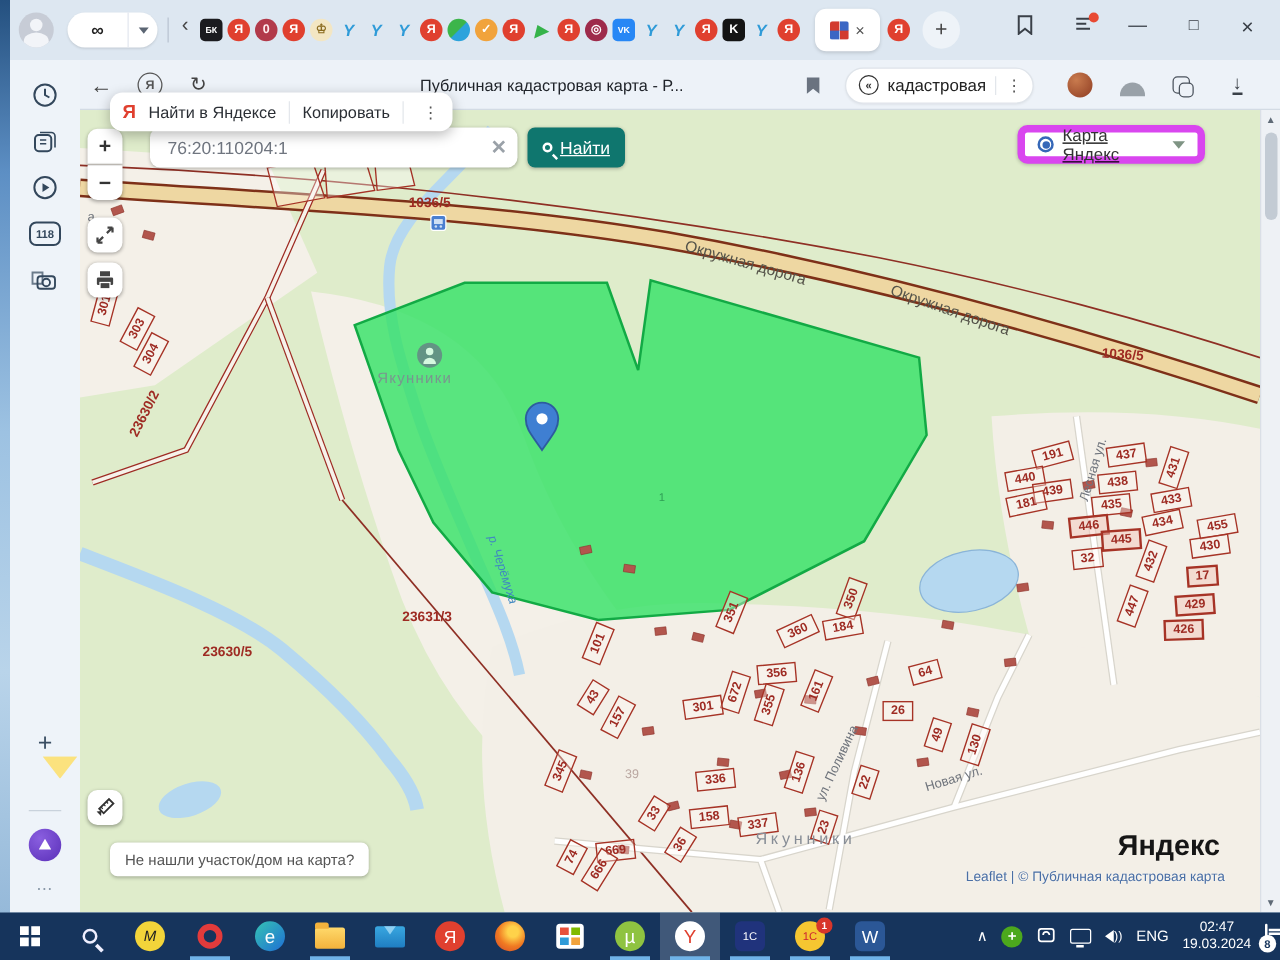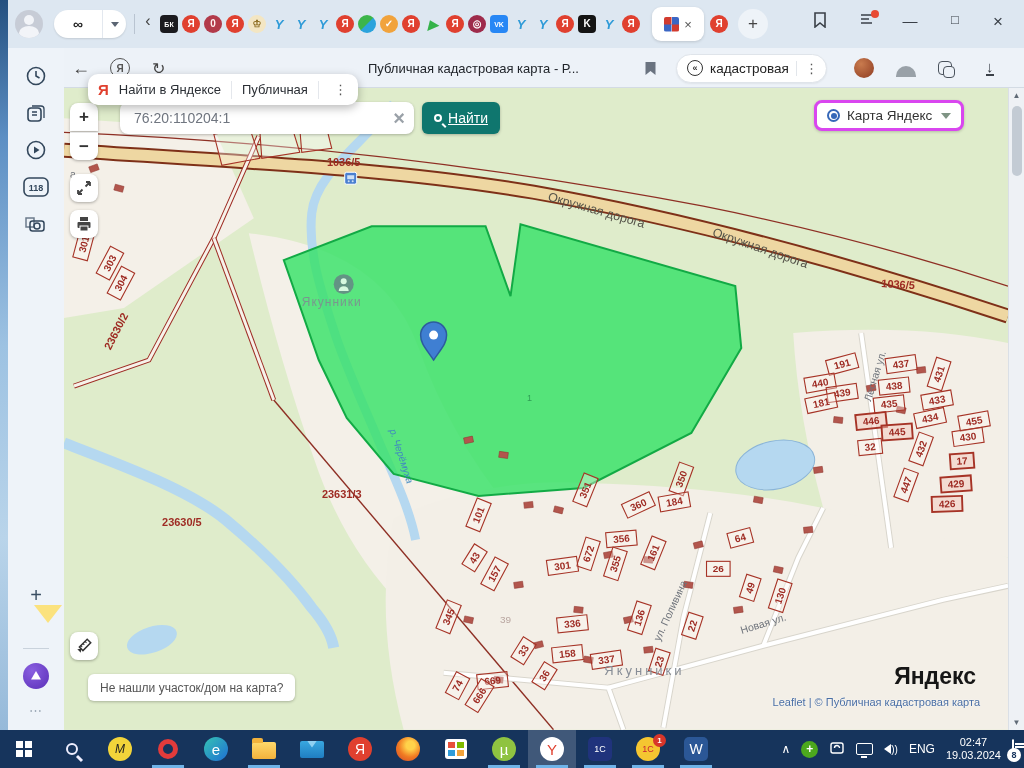--- a/index.html
+++ b/index.html
@@ -36,21 +36,21 @@
   .win-ctrl{position:absolute;top:12px;color:#3a4048;font-size:15px;width:24px;text-align:center;}
   .menu-dot{position:absolute;left:863px;top:10px;width:8px;height:8px;border-radius:50%;background:#e84a33;}
   
   #toolbar{position:absolute;left:56px;top:48px;width:960px;height:40px;background:#edf2f8;border-bottom:1px solid #d3dbe4;}
   .tb{position:absolute;top:0;height:40px;display:flex;align-items:center;}
   .ya-ring{width:20px;height:20px;border-radius:50%;border:1.6px solid #555;display:flex;align-items:center;justify-content:center;font-size:10px;font-weight:bold;color:#555;}
   .url-pill{background:#dbe2eb;border-radius:13px;height:26px;display:flex;align-items:center;gap:6px;padding:0 12px;}
   .lock{width:8px;height:7px;background:#6a7380;border-radius:1px;position:relative;margin-top:3px;}
   .lock:before{content:"";position:absolute;left:1px;top:-5px;width:6px;height:6px;border:1.5px solid #6a7380;border-bottom:none;border-radius:4px 4px 0 0;}
   .url-text{font-size:12.5px;color:#3c434c;}
-  .title-text{font-size:13px;color:#20242a;white-space:nowrap;overflow:hidden;text-overflow:ellipsis;max-width:282px;margin-left:32px;}
+  .title-text{font-size:13px;color:#20242a;white-space:nowrap;overflow:hidden;text-overflow:ellipsis;max-width:282px;}
   .flagicon svg{display:block;}
   .retell-pill{border:1px solid #dfe4ea;background:#fff;border-radius:15px;height:29px;display:flex;align-items:center;padding:0 8px 0 10px;gap:7px;box-shadow:0 1px 2px rgba(0,0,0,.06);}
   .quote-ic{width:16px;height:16px;border:1.5px solid #333;border-radius:50%;font-size:9px;font-weight:bold;color:#333;display:flex;align-items:center;justify-content:center;}
   .retell-pill .lbl{font-size:13.5px;color:#222;}
   .retell-pill .dots{border-left:1px solid #e2e6eb;padding-left:8px;font-size:13px;color:#555;}
   .ext1{width:20px;height:20px;border-radius:50%;background:radial-gradient(circle at 35% 30%,#c97b4e,#8e3c22);}
   .ext2{width:20px;height:11px;border-radius:10px 10px 0 0;background:#99a1a8;margin-top:6px;}
   .ext3{width:14px;height:14px;border:1.7px solid #4a525c;border-radius:4px;position:relative;}
   .ext3:before{content:"";position:absolute;left:4px;top:4px;width:10px;height:10px;border:1.7px solid #4a525c;border-radius:4px;background:#edf2f8;}
   .dl{font-size:15px;color:#3a4048;border-bottom:2px solid #3a4048;line-height:14px;}
@@ -73,21 +73,21 @@
   #zoom-out{left:6px;top:44px;border-radius:0 0 8px 8px;border-top:1px solid #e7e7e7;}
   #expand-btn{left:6px;top:86px;}
   #print-btn{left:6px;top:122px;}
   #measure-btn{left:6px;top:544px;}
   #searchbox{position:absolute;left:56px;top:14px;width:294px;height:32px;background:#fff;border-radius:8px;box-shadow:0 1px 3px rgba(0,0,0,.25);display:flex;align-items:center;}
   #searchbox input{flex:1;border:none;outline:none;background:transparent;font-size:14px;color:#707680;padding:0 6px 0 14px;font-family:"Liberation Sans",sans-serif;}
   .clear-x{width:30px;text-align:center;font-size:20px;font-weight:bold;color:#9aa1a8;}
   #find-btn{position:absolute;left:358px;top:14px;width:78px;height:32px;background:#0f766e;border-radius:6px;color:#fff;font-size:14px;display:flex;align-items:center;justify-content:center;gap:6px;box-shadow:0 1px 3px rgba(0,0,0,.25);text-decoration:underline;}
   .mag{width:8px;height:8px;border:2px solid #fff;border-radius:50%;position:relative;}
   .mag:after{content:"";position:absolute;left:7px;top:7px;width:2px;height:5px;background:#fff;transform:rotate(-45deg);}
-  #layer-select{position:absolute;left:750px;top:12px;width:150px;height:31px;background:#fff;border:3px solid #d946ef;border-radius:8px;box-shadow:0 1px 3px rgba(0,0,0,.2);display:flex;align-items:center;padding:0 10px;gap:7px;}
+  #layer-select{position:absolute;left:750px;top:12px;width:150px;height:31px;background:#fff;border:6px solid #d946ef;border-radius:8px;box-shadow:0 1px 3px rgba(0,0,0,.2);display:flex;align-items:center;padding:0 10px;gap:7px;text-decoration:underline;}
   .radio{width:13px;height:13px;border:2px solid #3668b8;border-radius:50%;display:flex;align-items:center;justify-content:center;}
   .radio:before{content:"";width:6px;height:6px;border-radius:50%;background:#3668b8;}
   #layer-select .lbl{flex:1;font-size:13.5px;color:#333;}
   .caret2{width:0;height:0;border-left:5px solid transparent;border-right:5px solid transparent;border-top:6px solid #7f9484;}
   #help-pill{position:absolute;left:24px;top:586px;height:27px;background:#fff;border-radius:6px;box-shadow:0 1px 3px rgba(0,0,0,.25);display:flex;align-items:center;padding:0 12px;font-size:12px;color:#555;}
   #ymap-logo{position:absolute;right:32px;bottom:40px;font-size:23px;font-weight:bold;color:#161616;}
   #attribution{position:absolute;right:28px;bottom:22px;font-size:11px;color:#4a6fa5;text-shadow:0 0 2px #fff;}
   #watermark{position:absolute;right:2px;bottom:2px;font-size:31px;font-weight:bold;letter-spacing:1px;color:transparent;-webkit-text-stroke:1.5px rgba(255,255,255,.85);white-space:nowrap;}
   #ctxmenu{position:absolute;left:80px;top:74px;height:31px;background:#fff;border-radius:10px;box-shadow:0 3px 10px rgba(0,0,0,.28);display:flex;align-items:center;padding:0 6px 0 10px;gap:10px;z-index:50;}
   .ylogo-sm{color:#e0402f;font-weight:bold;font-size:15px;}
@@ -235,21 +235,21 @@
       </div>
     <div class="tb" style="left:922px;">
         <span class="dl">↓</span>
       </div>
   </div>
 
   <div id="ctxmenu">
     <span class="ylogo-sm">Я</span>
     <span class="item">Найти в Яндексе</span>
     <span class="div"></span>
-    <span class="item">Публичная</span>
+    <span class="item">Копировать</span>
     <span class="div"></span>
     <span class="dots">⋮</span>
   </div>
 
   <div id="sidebar">
     <span class="sb" style="top:16px;">
       <svg width="24" height="24" viewBox="0 0 24 24" fill="none" stroke="#33475c" stroke-width="1.6">
           <circle cx="12" cy="12" r="8.5"></circle>
           <path d="M12,7 v5 l3.5,2"></path>
         </svg>

